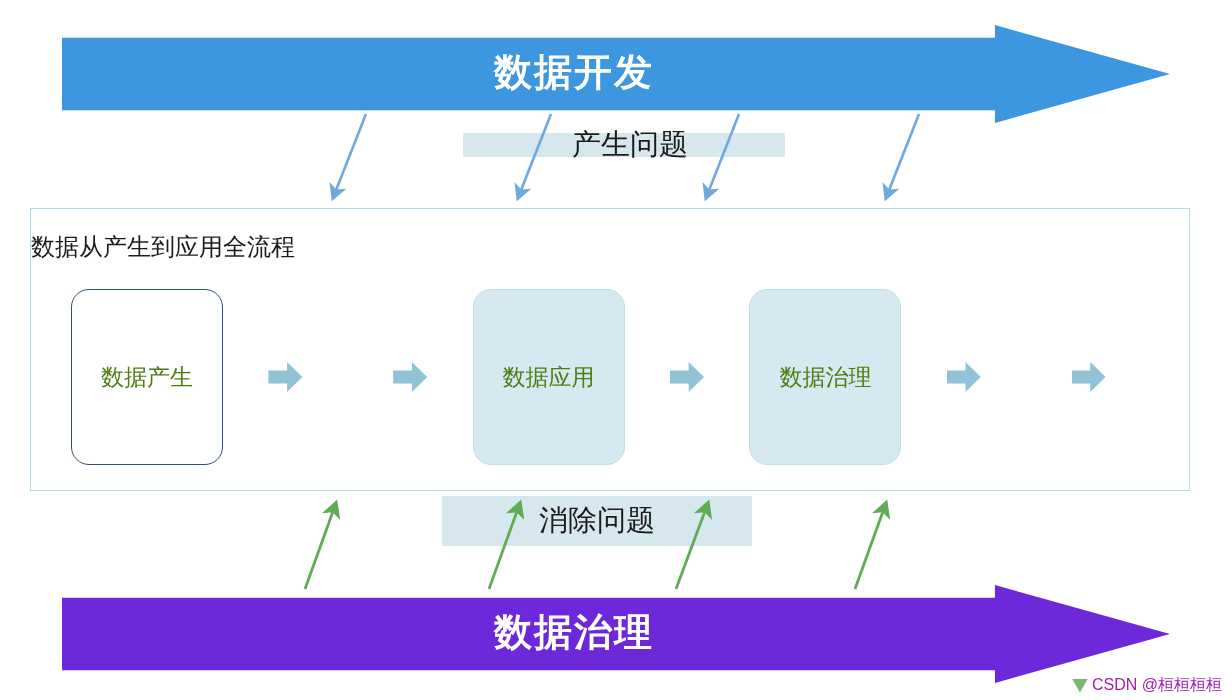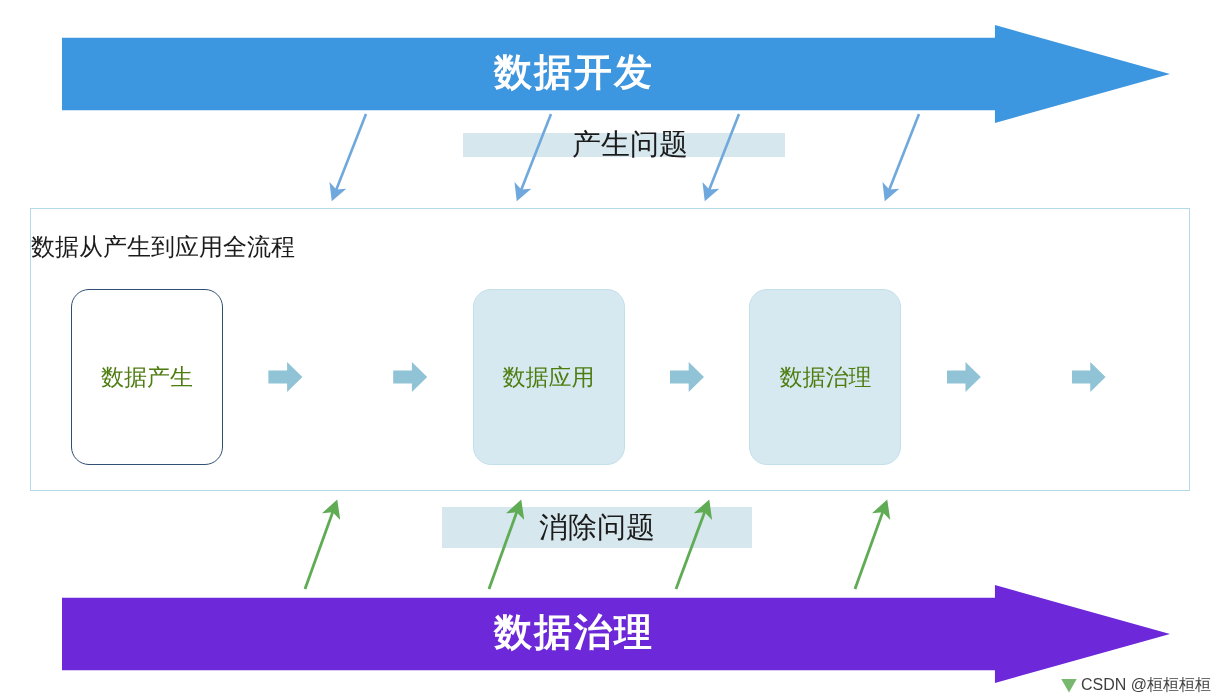--- a/index.html
+++ b/index.html
@@ -61,21 +61,21 @@
     display: flex;
     align-items: center;
     justify-content: center;
   }
   .band-text {
     font-size: 29px;
     color: #1b1b1b;
     white-space: nowrap;
   }
   .band-top   { left: 463px; top: 133px; width: 310px; height: 24px; padding-left: 12px; }
-  .band-bottom{ left: 442px; top: 507px; width: 310px; height: 41px; }
+  .band-bottom{ left: 442px; top: 496px; width: 310px; height: 50px; }
 
   
   .process-container {
     position: absolute;
     left: 30px;
     top: 208px;
     width: 1160px;
     height: 283px;
     border: 1px solid #b4d9e8;
     background: #ffffff;
@@ -136,27 +136,27 @@
   .diag-layer {
     position: absolute;
     left: 0; top: 0;
     width: 1232px; height: 700px;
     pointer-events: none;
   }
 
   
   .watermark {
     position: absolute;
-    right: 21px;
+    right: 10px;
     bottom: 4px;
     display: flex;
     align-items: center;
     gap: 4px;
     font-size: 16px;
-    color: #404040;
+    color: #a21caf;
     white-space: nowrap;
   }
   .wm-mark {
     width: 16px;
     height: 14px;
     background: #5fac55;
     -webkit-clip-path: polygon(0 0, 100% 0, 50% 100%);
     clip-path: polygon(0 0, 100% 0, 50% 100%);
     opacity: 0.85;
   }

